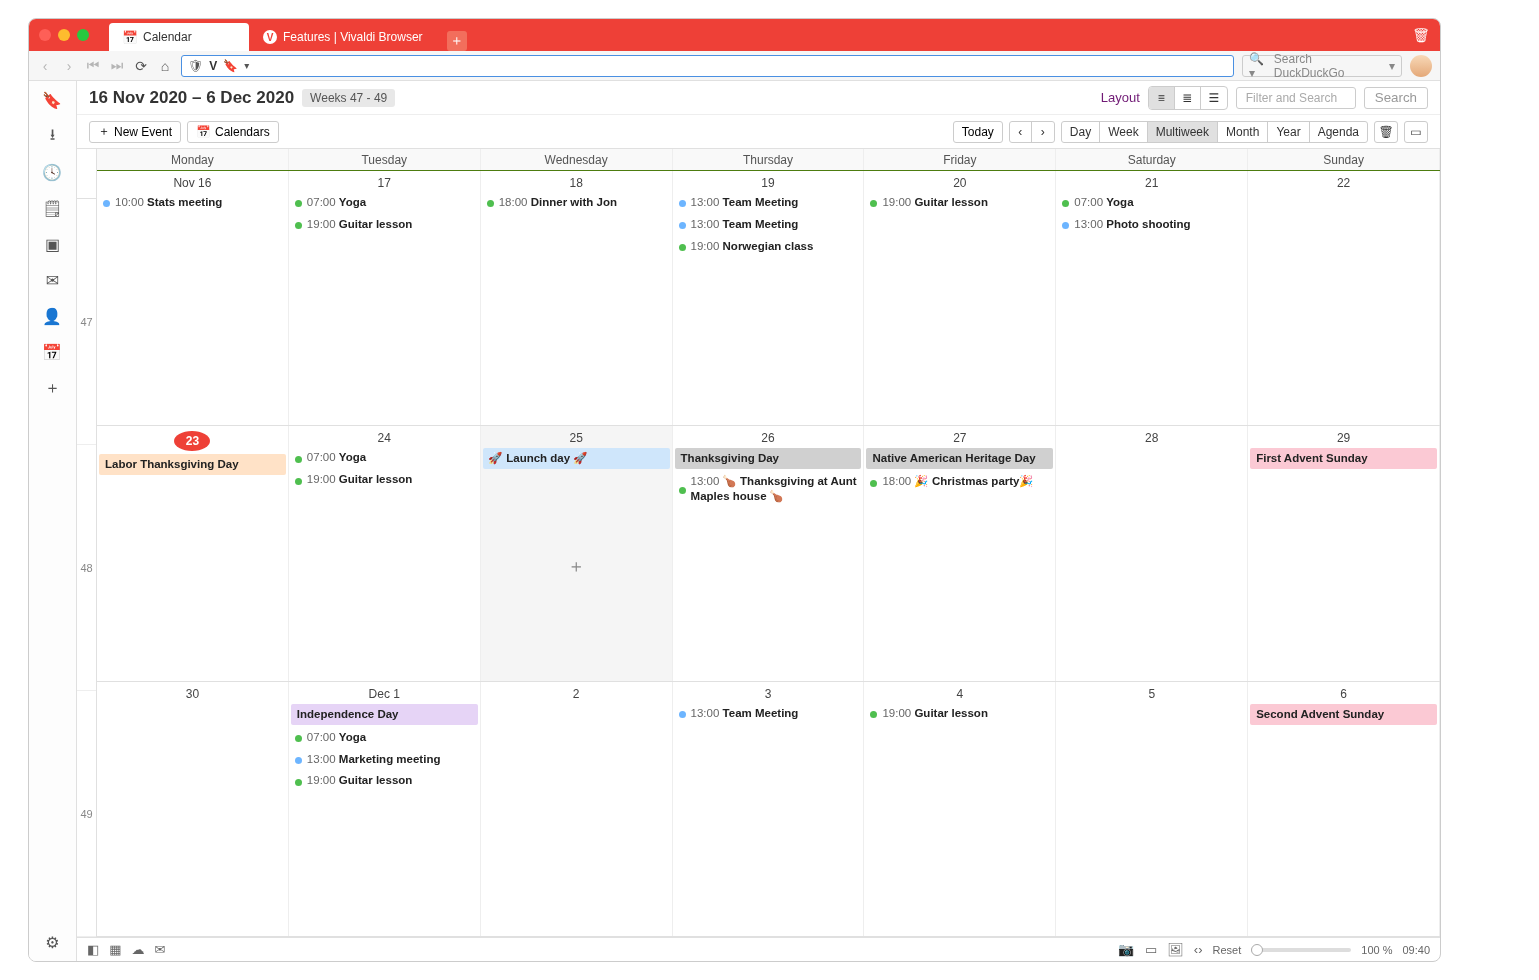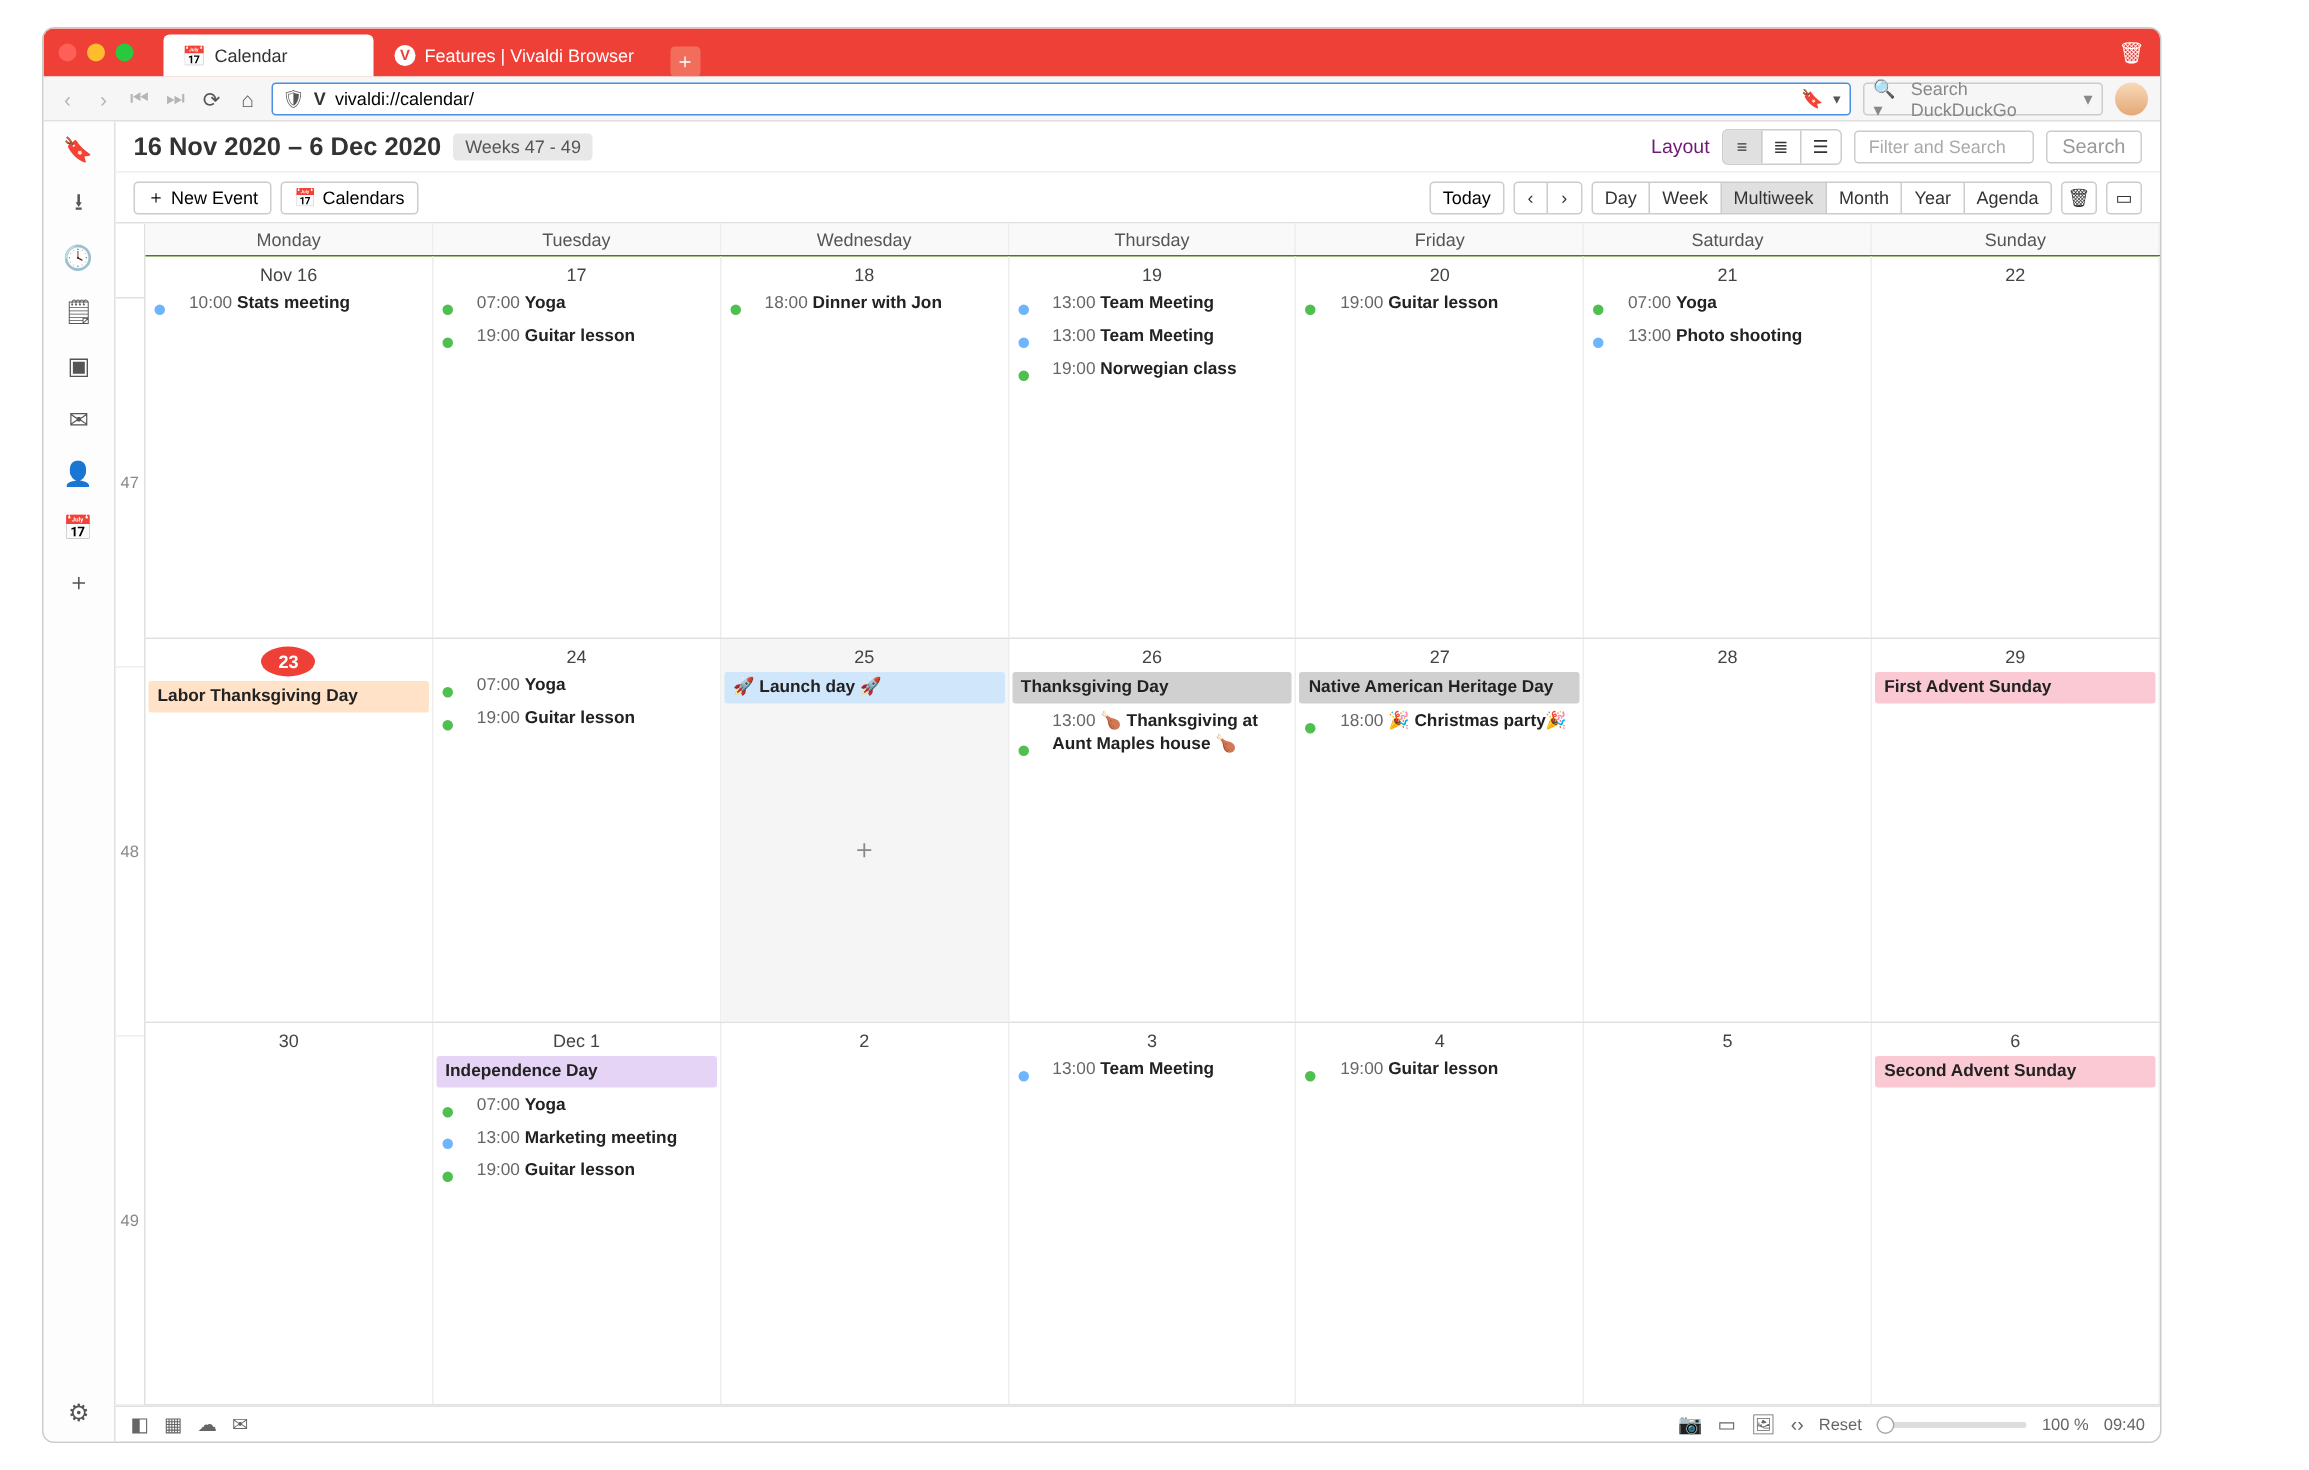--- a/index.html
+++ b/index.html
@@ -70,21 +70,21 @@
 .wknums .wk{flex:1;display:flex;align-items:center;justify-content:center;color:#888;font-size:11px;border-bottom:1px solid #eee;}
 .days{flex:1;display:flex;flex-direction:column;}
 .dayheaders{display:flex;height:22px;border-bottom:1px solid #4d7c0f;}
 .dh{flex:1;display:flex;align-items:center;justify-content:center;font-size:12px;color:#555;border-right:1px solid #eee;background:#f9f9f9;}
 .weeks{flex:1;display:flex;flex-direction:column;}
 .weekrow{flex:1;display:flex;border-bottom:1px solid #e0e0e0;}
 .daycell{flex:1;border-right:1px solid #eee;display:flex;flex-direction:column;min-width:0;position:relative;}
 .datenum{text-align:center;padding:5px 0 3px;font-size:12px;color:#444;}
 .datenum.today span{background:#ee4037;color:#fff;border-radius:50%;width:36px;height:20px;display:inline-flex;align-items:center;justify-content:center;font-weight:600;}
 .events{display:flex;flex-direction:column;gap:3px;padding:0 2px;}
-.ev{display:flex;align-items:flex-end;gap:16px;font-size:11.5px;padding:2px 4px;line-height:1.3;}
+.ev{display:flex;align-items:center;gap:5px;font-size:11.5px;padding:2px 4px;line-height:1.3;}
 .ev .dot{width:7px;height:7px;border-radius:50%;flex-shrink:0;margin-top:3px;}
 .ev .time{color:#666;}
 .ev .title{font-weight:600;color:#222;}
 .ev.allday{border-radius:2px;padding:3px 6px;}
 .allday .title{font-weight:600;}
 .daycell.hover{background:#f5f5f5;}
 .plus-center{position:absolute;top:55%;left:50%;transform:translate(-50%,-50%);font-size:18px;color:#888;}
 
 
 .statusbar{height:24px;border-top:1px solid #e0e0e0;display:flex;align-items:center;padding:0 10px;gap:10px;color:#666;font-size:11px;}
@@ -130,21 +130,20 @@
   <div class="navbar">
     <span class="nav-ic disabled">‹</span>
     <span class="nav-ic disabled">›</span>
     <span class="nav-ic disabled">⏮</span>
     <span class="nav-ic disabled">⏭</span>
     <span class="nav-ic">⟳</span>
     <span class="nav-ic">⌂</span>
     <div class="addrbar">
       <span class="lock">🛡</span>
       <span style="font-weight:bold;">V</span>
-      <input value="vivaldi://calendar/" style="">
       <span class="bm">🔖</span>
       <span class="dd">▾</span>
     </div>
     <div class="searchbox">
       <span>🔍▾</span>
       <span>Search DuckDuckGo</span>
       <span style="margin-left:auto;">▾</span>
     </div>
     <span class="avatar"></span>
   </div>

